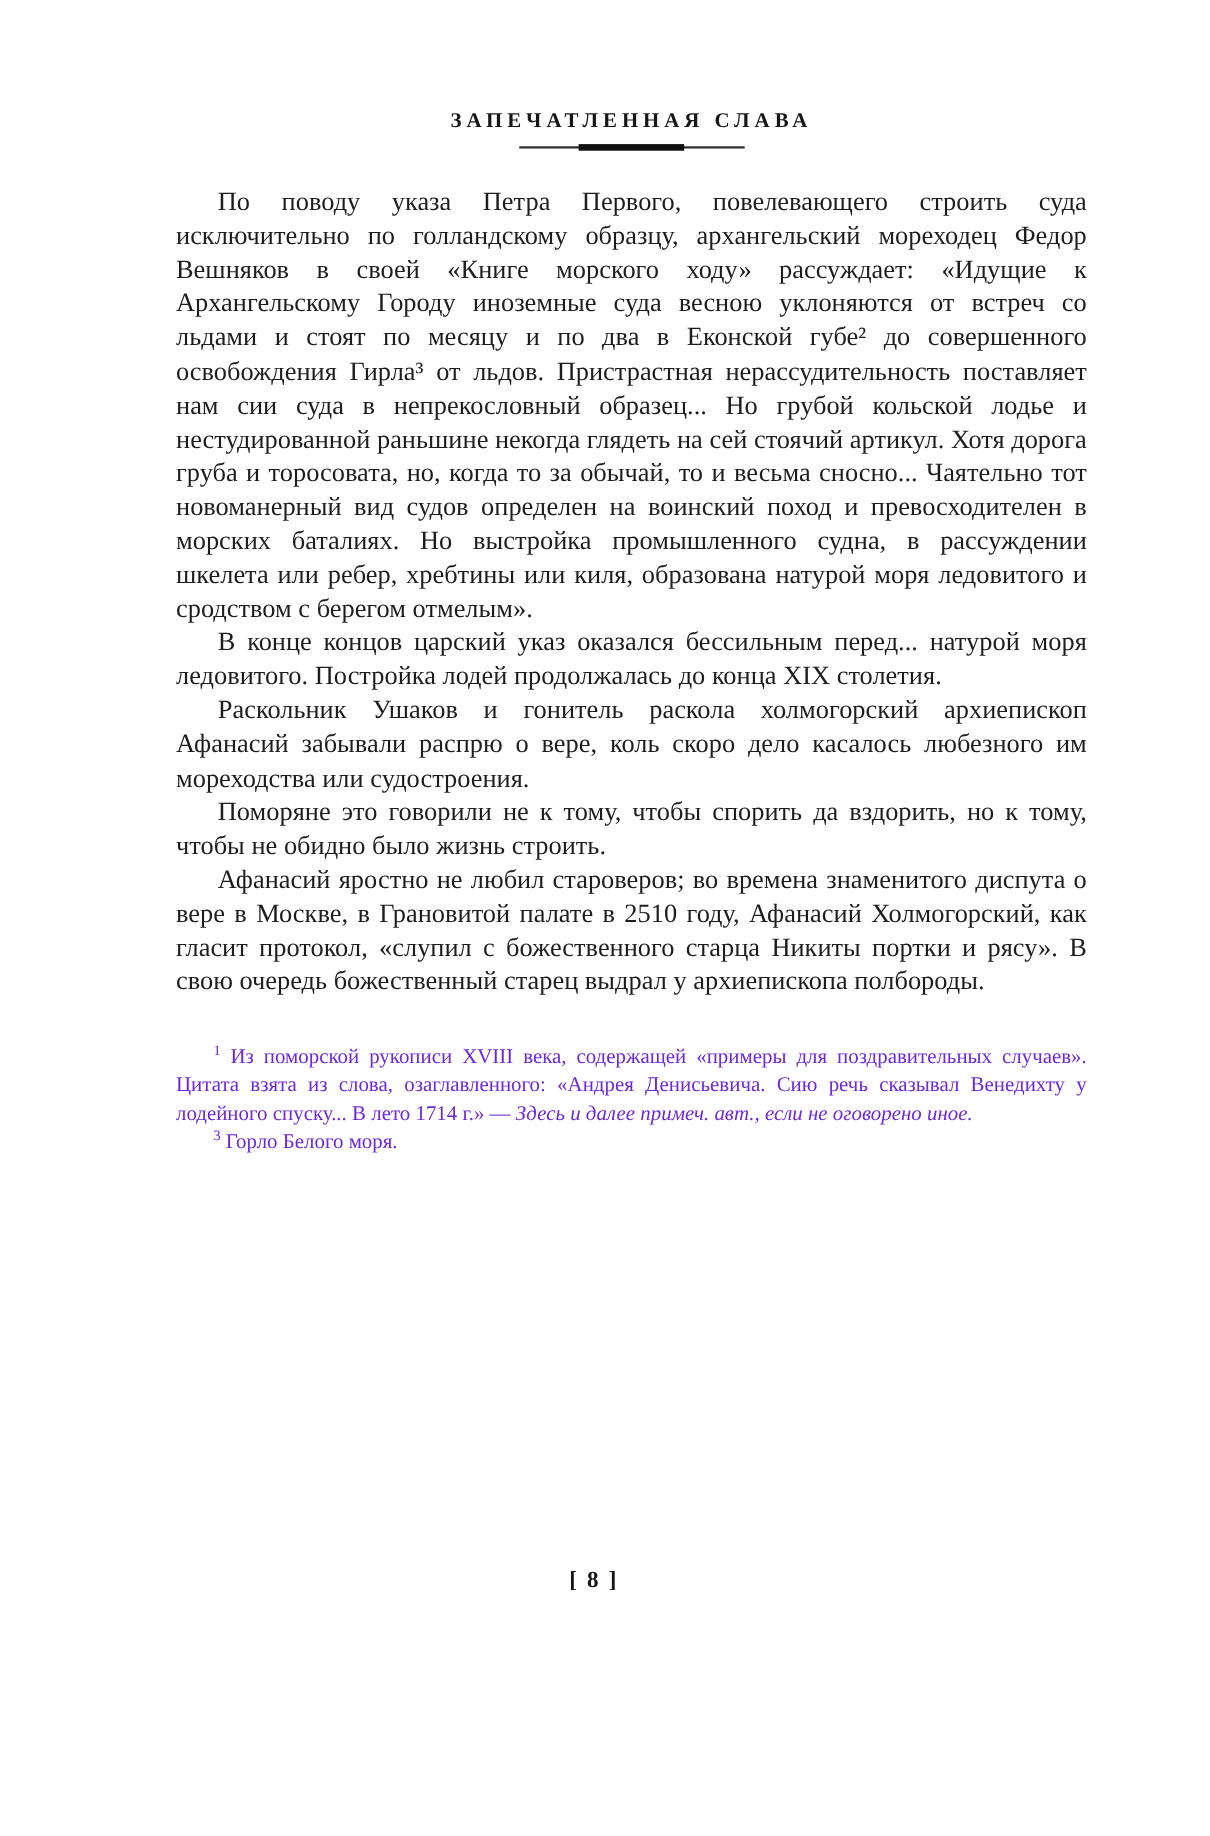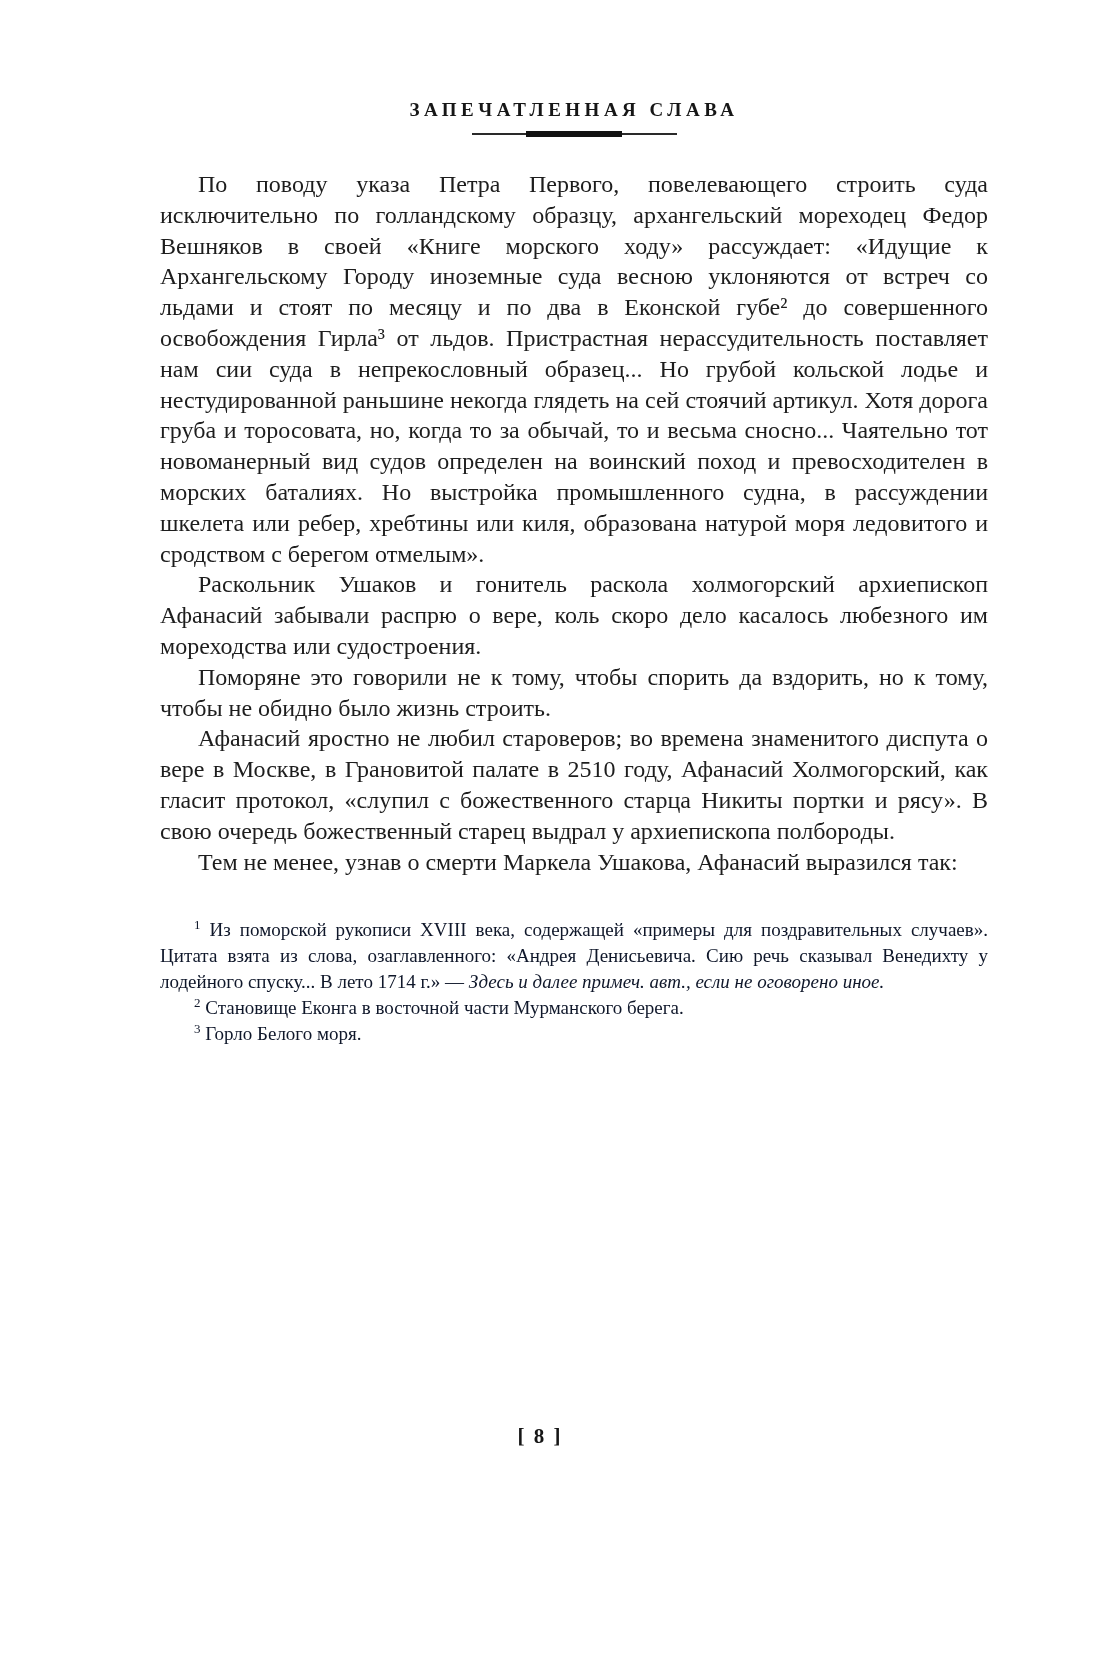--- a/index.html
+++ b/index.html
@@ -56,21 +56,21 @@
     }
     .body-text p {
       margin: 0;
       text-indent: 38px;
     }
     .footnotes {
       margin-top: 40px;
       font-size: 19px;
       line-height: 26px;
       text-align: justify;
-      color: #0f172a;
+      color: #6d28d9;
     }
     .footnotes p {
       margin: 0;
       text-indent: 34px;
     }
     .footnotes sup {
       font-size: 13px;
       line-height: 0;
       vertical-align: super;
     }
@@ -95,27 +95,26 @@
 <div class="page">
 
   <div class="running-head">ЗАПЕЧАТЛЕННАЯ СЛАВА</div>
 
   <div class="head-divider">
     <span class="thick"></span>
   </div>
 
   <div class="body-text">
     <p>По поводу указа Петра Первого, повелевающего строить суда исключительно по голландскому образцу, архангельский мореходец Федор Вешняков в своей «Книге морского ходу» рассуждает: «Идущие к Архангельскому Городу иноземные суда весною уклоняются от встреч со льдами и стоят по месяцу и по два в Еконской губе² до совершенного освобождения Гирла³ от льдов. Пристрастная нерассудительность поставляет нам сии суда в непрекословный образец... Но грубой кольской лодье и нестудированной раньшине некогда глядеть на сей стоячий артикул. Хотя дорога груба и торосовата, но, когда то за обычай, то и весьма сносно... Чаятельно тот новоманерный вид судов определен на воинский поход и превосходителен в морских баталиях. Но выстройка промышленного судна, в рассуждении шкелета или ребер, хребтины или киля, образована натурой моря ледовитого и сродством с берегом отмелым».</p>
+    <p>В конце концов царский указ оказался бессильным перед... натурой моря ледовитого. Постройка лодей продолжалась до конца XIX столетия.</p>
     <p>Раскольник Ушаков и гонитель раскола холмогорский архиепископ Афанасий забывали распрю о вере, коль скоро дело касалось любезного им мореходства или судостроения.</p>
     <p>Поморяне это говорили не к тому, чтобы спорить да вздорить, но к тому, чтобы не обидно было жизнь строить.</p>
     <p>Афанасий яростно не любил староверов; во времена знаменитого диспута о вере в Москве, в Грановитой палате в 2510 году, Афанасий Холмогорский, как гласит протокол, «слупил с божественного старца Никиты портки и рясу». В свою очередь божественный старец выдрал у архиепископа полбороды.</p>
-    <p>Тем не менее, узнав о смерти Маркела Ушакова, Афанасий выразился так:</p>
   </div>
 
   <div class="footnotes">
     <p><sup>1</sup> <span>Из поморской рукописи XVIII века, содержащей «примеры для поздравительных случаев». Цитата взята из слова, озаглавленного: «Андрея Денисьевича. Сию речь сказывал Венедихту у лодейного спуску... В лето 1714 г.» —</span> <em>Здесь и далее примеч. авт., если не оговорено иное.</em></p>
-    <p><sup>2</sup> <span>Становище Еконга в восточной части Мурманского берега.</span></p>
     <p><sup>3</sup> <span>Горло Белого моря.</span></p>
   </div>
 
   <div class="page-number">[ 8 ]</div>
 
 </div>
 
 </body></html>

